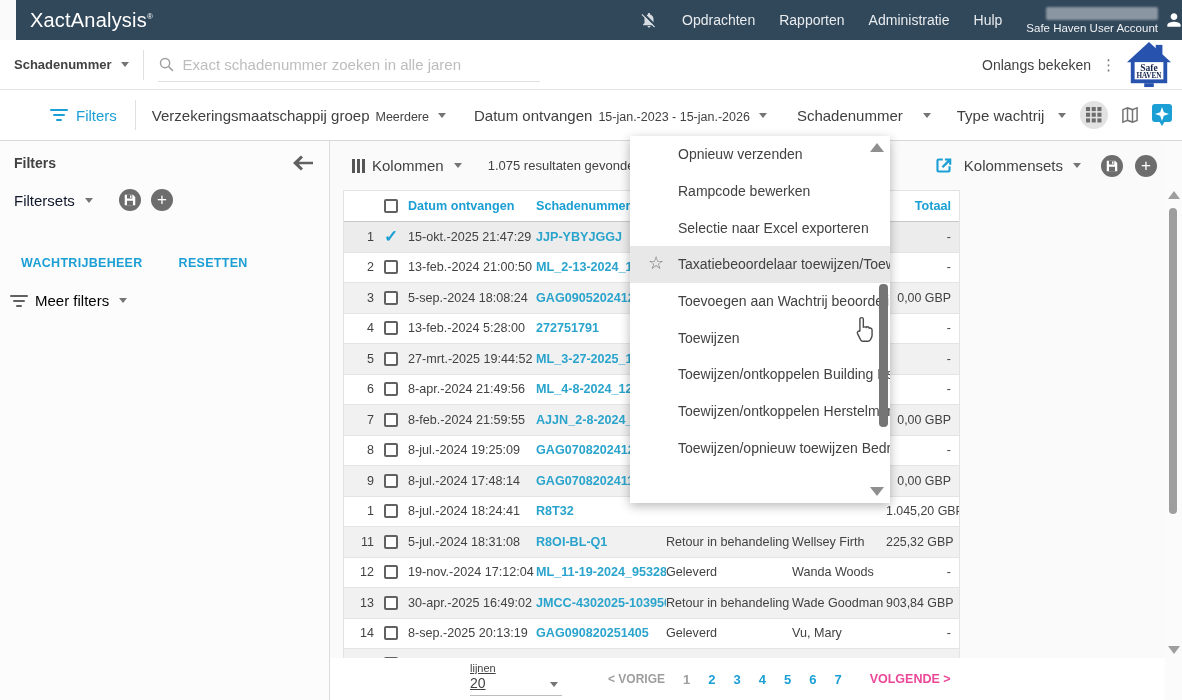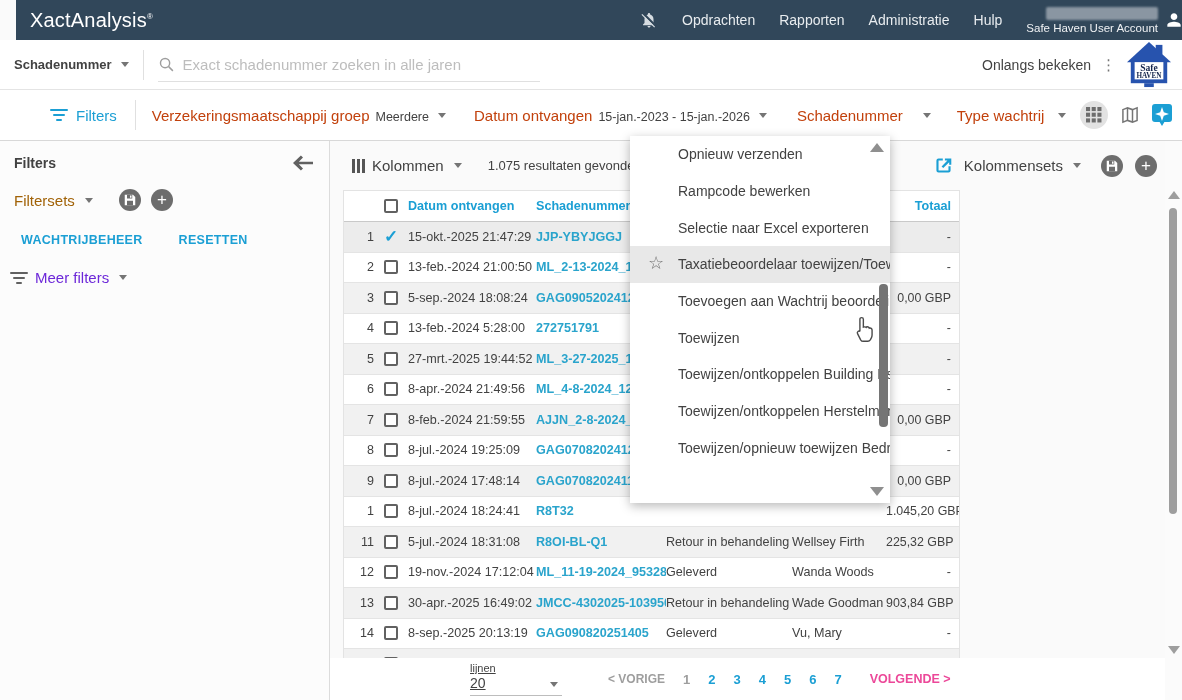--- a/index.html
+++ b/index.html
@@ -30,38 +30,38 @@
   .search-input::placeholder { color:#bdbdbd; }
   .sb-right { margin-left:auto; display:flex; align-items:center; gap:10px; padding-right:10px; }
   .recent { font-size:14px; color:#424242; cursor:pointer; }
   .kebab { font-size:15px; color:#757575; cursor:pointer; letter-spacing:0; }
   .sh-logo { width:46px; height:46px; }
 
   
   .filterbar { position:absolute; left:0; top:90px; width:1182px; height:51px; background:#ffffff; border-bottom:1px solid #d8d8d8; display:flex; align-items:center; }
   .filters-btn { display:flex; align-items:center; gap:8px; color:#1b9fd4; font-size:15px; padding:0 18px 0 50px; cursor:pointer; }
   .chip { display:flex; align-items:baseline; gap:6px; margin-left:16px; cursor:pointer; }
-  .chip-label { font-size:15px; color:#c2410c; }
+  .chip-label { font-size:15px; color:#404040; }
   .chip-value { font-size:12.5px; color:#424242; }
   .caret { width:0; height:0; border-left:4px solid transparent; border-right:4px solid transparent; border-top:5px solid #757575; display:inline-block; align-self:center; margin-left:3px; }
   .viewicons { display:flex; align-items:center; gap:12px; margin-left:14px; }
   .circle-btn { width:28px; height:28px; border-radius:50%; background:#e2e2e2; display:flex; align-items:center; justify-content:center; cursor:pointer; }
 
   
   .sidebar { position:absolute; left:0; top:141px; width:330px; height:559px; background:#fcfcfc; border-right:1px solid #dcdcdc; }
   .sidebar-title-row { display:flex; align-items:center; padding:14px 16px 0 14px; }
   .sidebar-title { font-size:14px; font-weight:bold; color:#424242; }
   .back-arrow { margin-left:auto; cursor:pointer; }
   .filtersets-row { display:flex; align-items:center; gap:10px; padding:18px 14px 0 14px; }
-  .filtersets-label { font-size:15px; color:#a16207; cursor:pointer; display:flex; align-items:flex-start; }
+  .filtersets-label { font-size:15px; color:#0f172a; cursor:pointer; display:flex; align-items:flex-start; }
   .icon-circle { width:22px; height:22px; border-radius:50%; background:#6d6d6d; color:#fff; display:flex; align-items:center; justify-content:center; cursor:pointer; flex:none; }
   .icon-circle.plus::before { content:"+"; font-size:17px; line-height:1; margin-top:-1px; }
   .sb-buttons { display:flex; gap:36px; padding:22px 0 0 21px; }
-  .txt-btn { color:#1b9fd4; font-size:12.5px; font-weight:bold; letter-spacing:.3px; cursor:pointer; }
-  .more-filters { display:flex; align-items:center; gap:7px; padding:22px 0 0 10px; font-size:15px; color:#6d28d9; cursor:pointer; }
+  .txt-btn { color:#1b9fd4; font-size:12.5px; font-weight:bold; letter-spacing:.3px; cursor:pointer;margin-top:23px; }
+  .more-filters { display:flex; align-items:center; gap:7px; padding:22px 0 0 10px; font-size:15px; color:#000000; cursor:pointer; }
 
   
   .fglyph { display:inline-flex; flex-direction:column; gap:3px; width:18px; }
   .fglyph i { height:2px; background:#1b9fd4; border-radius:1px; }
   .fglyph i:nth-child(1){ width:18px; } .fglyph i:nth-child(2){ width:12px; margin:0 auto;} .fglyph i:nth-child(3){ width:6px; margin:0 auto;}
   .fglyph.gray i { background:#616161; }
 
   
   .main-toolbar { position:absolute; left:330px; top:141px; width:835px; height:49px; display:flex; align-items:center; }
   .columns-btn { display:flex; align-items:center; gap:7px; margin-left:22px; font-size:15px; color:#424242; cursor:pointer; }

